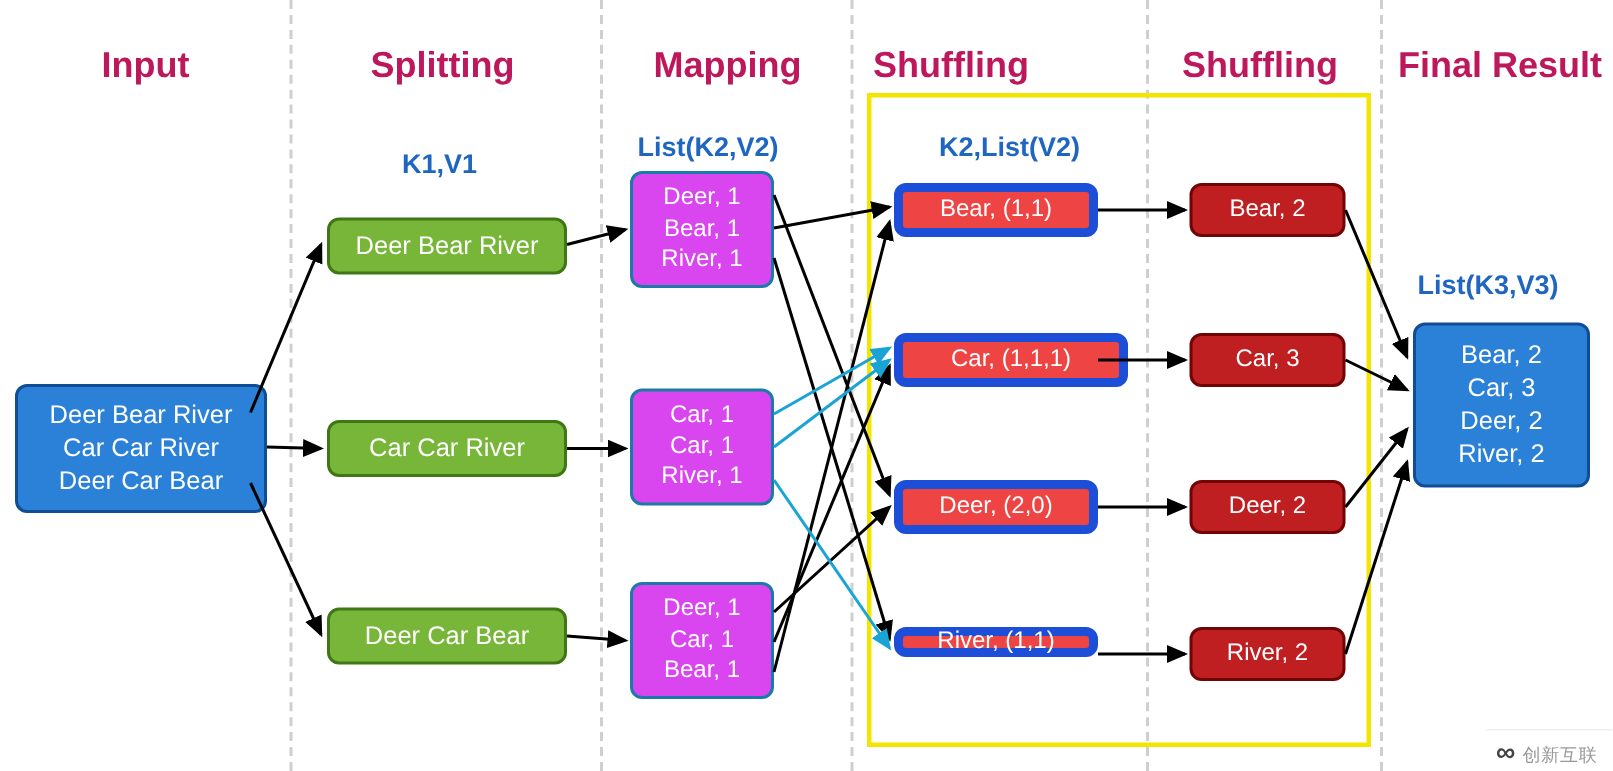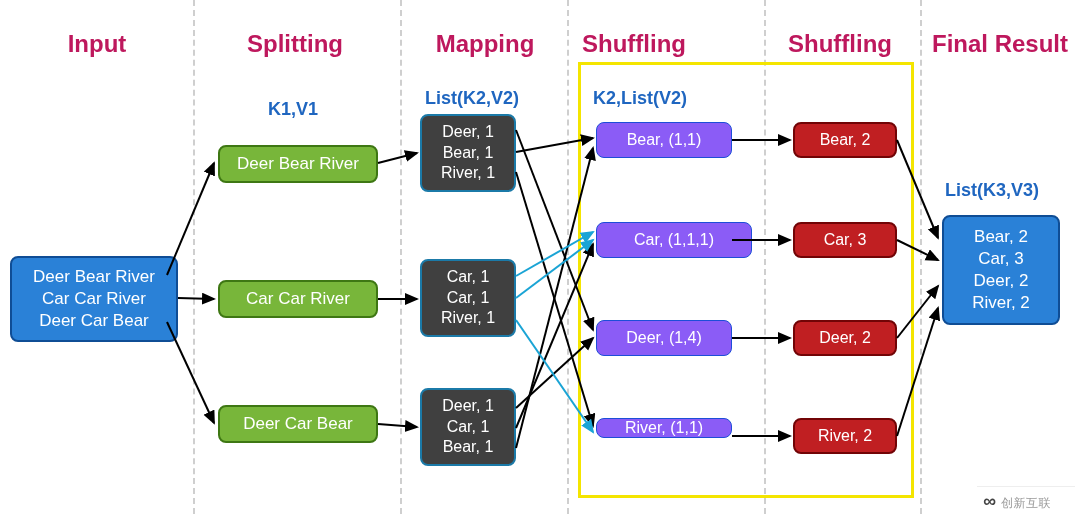--- a/index.html
+++ b/index.html
@@ -3,27 +3,27 @@
 <meta charset="utf-8">
 <style>
 html,body{margin:0;padding:0;font-family:Arial,Helvetica,sans-serif;background:#fff}
 .wrap{position:relative;width:1075px;height:514px;overflow:hidden}
 .v-dash{position:absolute;top:0;bottom:0;width:0;border-left:2px dashed #cfcfcf}
 .col-head{position:absolute;font-weight:900;font-size:24px;text-align:center;color:#be185d}
 .sub-head{position:absolute;font-weight:900;font-size:18px;color:#1f66c0}
 .box{position:absolute;border-radius:8px;color:#fff;display:flex;align-items:center;justify-content:center;text-align:center;font-size:16px;line-height:1.3;font-weight:400;box-sizing:border-box}
 .box.labelled{font-size:17px}
 .blue{background:#2a81d7;border:2px solid #0f4d95}
-.lblue{background:#404040;border:2px solid #1b7aa8}
+.lblue{background:#d946ef;border:2px solid #1b7aa8}
 .green{background:#78b63a;border:2px solid #3e7713}
-.orange{background:#8b5cf6;border:1px solid #1d4ed8}
+.orange{background:#ef4444;border:6px solid #1d4ed8}
 .red{background:#c01f22;border:2px solid #720406}
 .multiline{white-space:pre-line;padding:6px 8px}
 .highlight{position:absolute;border:3px solid #f4e500;background:transparent}
-.watermark{position:absolute;right:0;bottom:0;background:#fff;color:#999;font-size:12px;padding:4px 24px 2px 6px;border-top:1px solid #eee;letter-spacing:.5px}
+.watermark{position:absolute;right:0;bottom:0;background:#fff;color:#999;font-size:12px;padding:4px 10px 2px 6px;border-top:1px solid #eee;letter-spacing:.5px}
 .watermark b{font-size:18px;color:#444;font-weight:900;letter-spacing:1px}
 svg{position:absolute;top:0;left:0;width:1075px;height:514px;pointer-events:none}
 marker path{fill:#000}
 marker.cyan path{fill:#1aa4d5}
 .arrow{stroke:#000;stroke-width:2;fill:none;marker-end:url(#ah)}
 .arrowc{stroke:#1aa4d5;stroke-width:2;fill:none;marker-end:url(#ahc)}
 </style>
 </head>
 <body>
 <div class="wrap">
@@ -36,21 +36,21 @@
 
 <div class="col-head" style="left:42px;top:30px;width:110px">Input</div>
 <div class="col-head" style="left:425px;top:30px;width:120px">Mapping</div>
 <div class="col-head" style="left:235px;top:30px;width:120px">Splitting</div>
 <div class="col-head" style="left:569px;top:30px;width:130px">Shuffling</div>
 <div class="col-head" style="left:775px;top:30px;width:130px">Shuffling</div>
 <div class="col-head" style="left:930px;top:30px;width:140px">Final Result</div>
 
 <div class="sub-head" style="left:268px;top:99px">K1,V1</div>
 <div class="sub-head" style="left:425px;top:88px">List(K2,V2)</div>
-<div class="sub-head" style="left:593px;top:88px">K2,List(V2)</div>
+<div class="sub-head" style="left:626px;top:88px">K2,List(V2)</div>
 <div class="sub-head" style="left:945px;top:180px">List(K3,V3)</div>
 
 <div class="box blue multiline labelled" style="left:10px;top:256px;width:168px;height:86px">Deer Bear River
 Car Car River
 Deer Car Bear</div>
 
 <div class="box green labelled" style="left:218px;top:145px;width:160px;height:38px">Deer Bear River</div>
 <div class="box green labelled" style="left:218px;top:280px;width:160px;height:38px">Car Car River</div>
 <div class="box green labelled" style="left:218px;top:405px;width:160px;height:38px">Deer Car Bear</div>
 
@@ -59,21 +59,21 @@
 River, 1</div>
 <div class="box lblue multiline" style="left:420px;top:259px;width:96px;height:78px">Car, 1
 Car, 1
 River, 1</div>
 <div class="box lblue multiline" style="left:420px;top:388px;width:96px;height:78px">Deer, 1
 Car, 1
 Bear, 1</div>
 
 <div class="box orange" style="left:596px;top:122px;width:136px;height:36px">Bear, (1,1)</div>
 <div class="box orange" style="left:596px;top:222px;width:156px;height:36px">Car, (1,1,1)</div>
-<div class="box orange" style="left:596px;top:320px;width:136px;height:36px">Deer, (1,4)</div>
+<div class="box orange" style="left:596px;top:320px;width:136px;height:36px">Deer, (2,0)</div>
 <div class="box orange" style="left:596px;top:418px;width:136px;height:20px">River, (1,1)</div>
 
 <div class="box red" style="left:793px;top:122px;width:104px;height:36px">Bear, 2</div>
 <div class="box red" style="left:793px;top:222px;width:104px;height:36px">Car, 3</div>
 <div class="box red" style="left:793px;top:320px;width:104px;height:36px">Deer, 2</div>
 <div class="box red" style="left:793px;top:418px;width:104px;height:36px">River, 2</div>
 
 <div class="box blue multiline" style="left:942px;top:215px;width:118px;height:110px;font-size:17px">Bear, 2
 Car, 3
 Deer, 2

